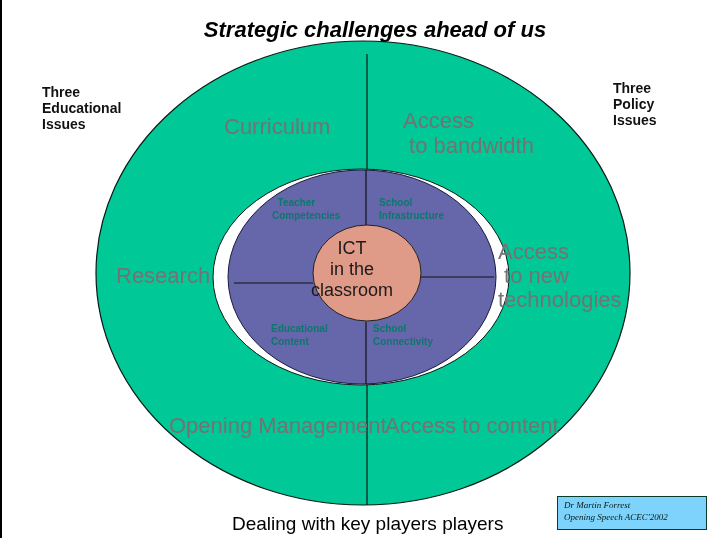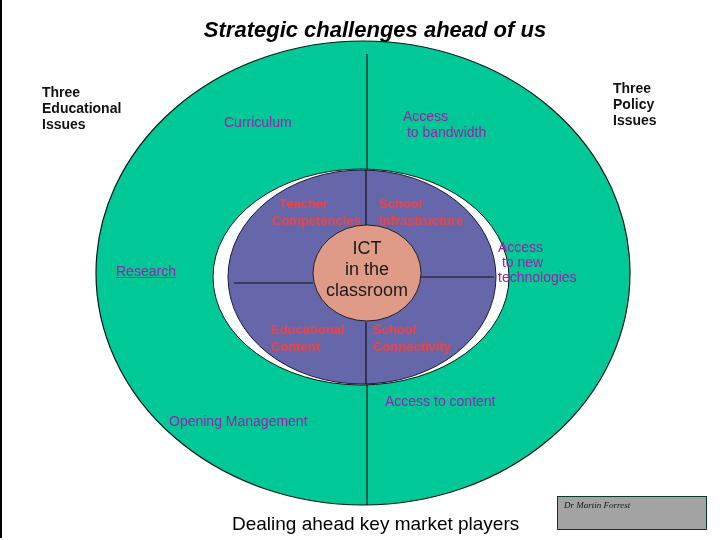--- a/index.html
+++ b/index.html
@@ -3,25 +3,25 @@
 <meta charset="utf-8">
 <style>
   html, body { margin: 0; padding: 0; }
   body { width: 720px; height: 540px; position: relative; background: #ffffff; overflow: hidden;
          font-family: "Liberation Sans", sans-serif; color: #111; }
   .frame { position: absolute; left: 0; top: 0; width: 718px; height: 538px; border-left: 2px solid #000; box-sizing: border-box; }
   svg.diagram { position: absolute; left: 0; top: 0; }
   .lbl { position: absolute; white-space: pre; line-height: 1.15; }
   .title { left: 0; top: 17px; width: 750px; text-align: center; font-size: 22px; font-style: italic; font-weight: bold; color: #000; }
   .side { font-size: 14px; font-weight: bold; color: #111; }
-  .green-lbl { font-size: 14px; color: #a21caf; }
-  .purple-lbl { font-size: 13px; font-weight: bold; color: #ef4444; line-height: 1.3; }
+  .green-lbl { font-size: 22px; color: #737373; }
+  .purple-lbl { font-size: 10px; font-weight: bold; color: #0f766e; line-height: 1.3; }
   .ict { font-size: 18px; color: #1a1a1a; text-align: center; line-height: 1.18; }
   .bottom { font-size: 19px; color: #000; }
-  .credit { position: absolute; left: 557px; top: 496px; width: 150px; height: 34px; background: #a3a3a3; border: 1px solid #0a3a2a;
+  .credit { position: absolute; left: 557px; top: 496px; width: 150px; height: 34px; background: #7dd3fc; border: 1px solid #0a3a2a;
             box-sizing: border-box; padding: 2px 6px; font-family: "Liberation Serif", serif; font-style: italic; font-size: 9px; line-height: 1.35; color: #0a1a14; }
 </style>
 </head>
 <body>
 
 <div class="frame"></div>
 
 <svg class="diagram" width="720" height="540" viewBox="0 0 720 540">
 
   <ellipse cx="363" cy="273" rx="267" ry="232" fill="#00C896" stroke="#0a1a14" stroke-width="1.2"></ellipse>
@@ -45,37 +45,38 @@
 <div class="lbl side" style="left:42px; top:84px;">Three
 Educational
 Issues</div>
 <div class="lbl side" style="left:613px; top:80px;">Three
 Policy
 Issues</div>
 
 <div class="lbl green-lbl" style="left:224px; top:114px;">Curriculum</div>
 <div class="lbl green-lbl" style="left:403px; top:108px;">Access
  to bandwidth</div>
-<div class="lbl green-lbl" style="left:116px; top:263px;text-decoration:underline;">Research</div>
+<div class="lbl green-lbl" style="left:116px; top:263px;">Research</div>
 <div class="lbl green-lbl" style="left:498px; top:240px; line-height:1.08;">Access
  to new
 technologies</div>
 <div class="lbl green-lbl" style="left:169px; top:413px;">Opening Management</div>
-<div class="lbl green-lbl" style="left:385px; top:393px;">Access to content</div>
+<div class="lbl green-lbl" style="left:385px; top:413px;">Access to content</div>
 
 <div class="lbl purple-lbl" style="left:272px; top:196px;">  Teacher
 Competencies</div>
 <div class="lbl purple-lbl" style="left:379px; top:196px;">School
 Infrastructure</div>
 <div class="lbl purple-lbl" style="left:271px; top:322px;">Educational
 Content</div>
 <div class="lbl purple-lbl" style="left:373px; top:322px;">School
 Connectivity</div>
 
-<div class="lbl ict" style="left:313px; top:238px; width:108px;">ICT
+<div class="lbl ict" style="left:298px; top:238px; width:108px;">ICT
 in the
 classroom</div>
 
-<div class="lbl bottom" style="left:232px; top:513px;">Dealing ahead key market players</div>
+<div class="lbl bottom" style="left:232px; top:513px;">Dealing with key players players</div>
 
 <div class="credit">
   <div>Dr Martin Forrest</div>
+  <div>Opening Speech ACEC'2002</div>
 </div>
 
 </body></html>

